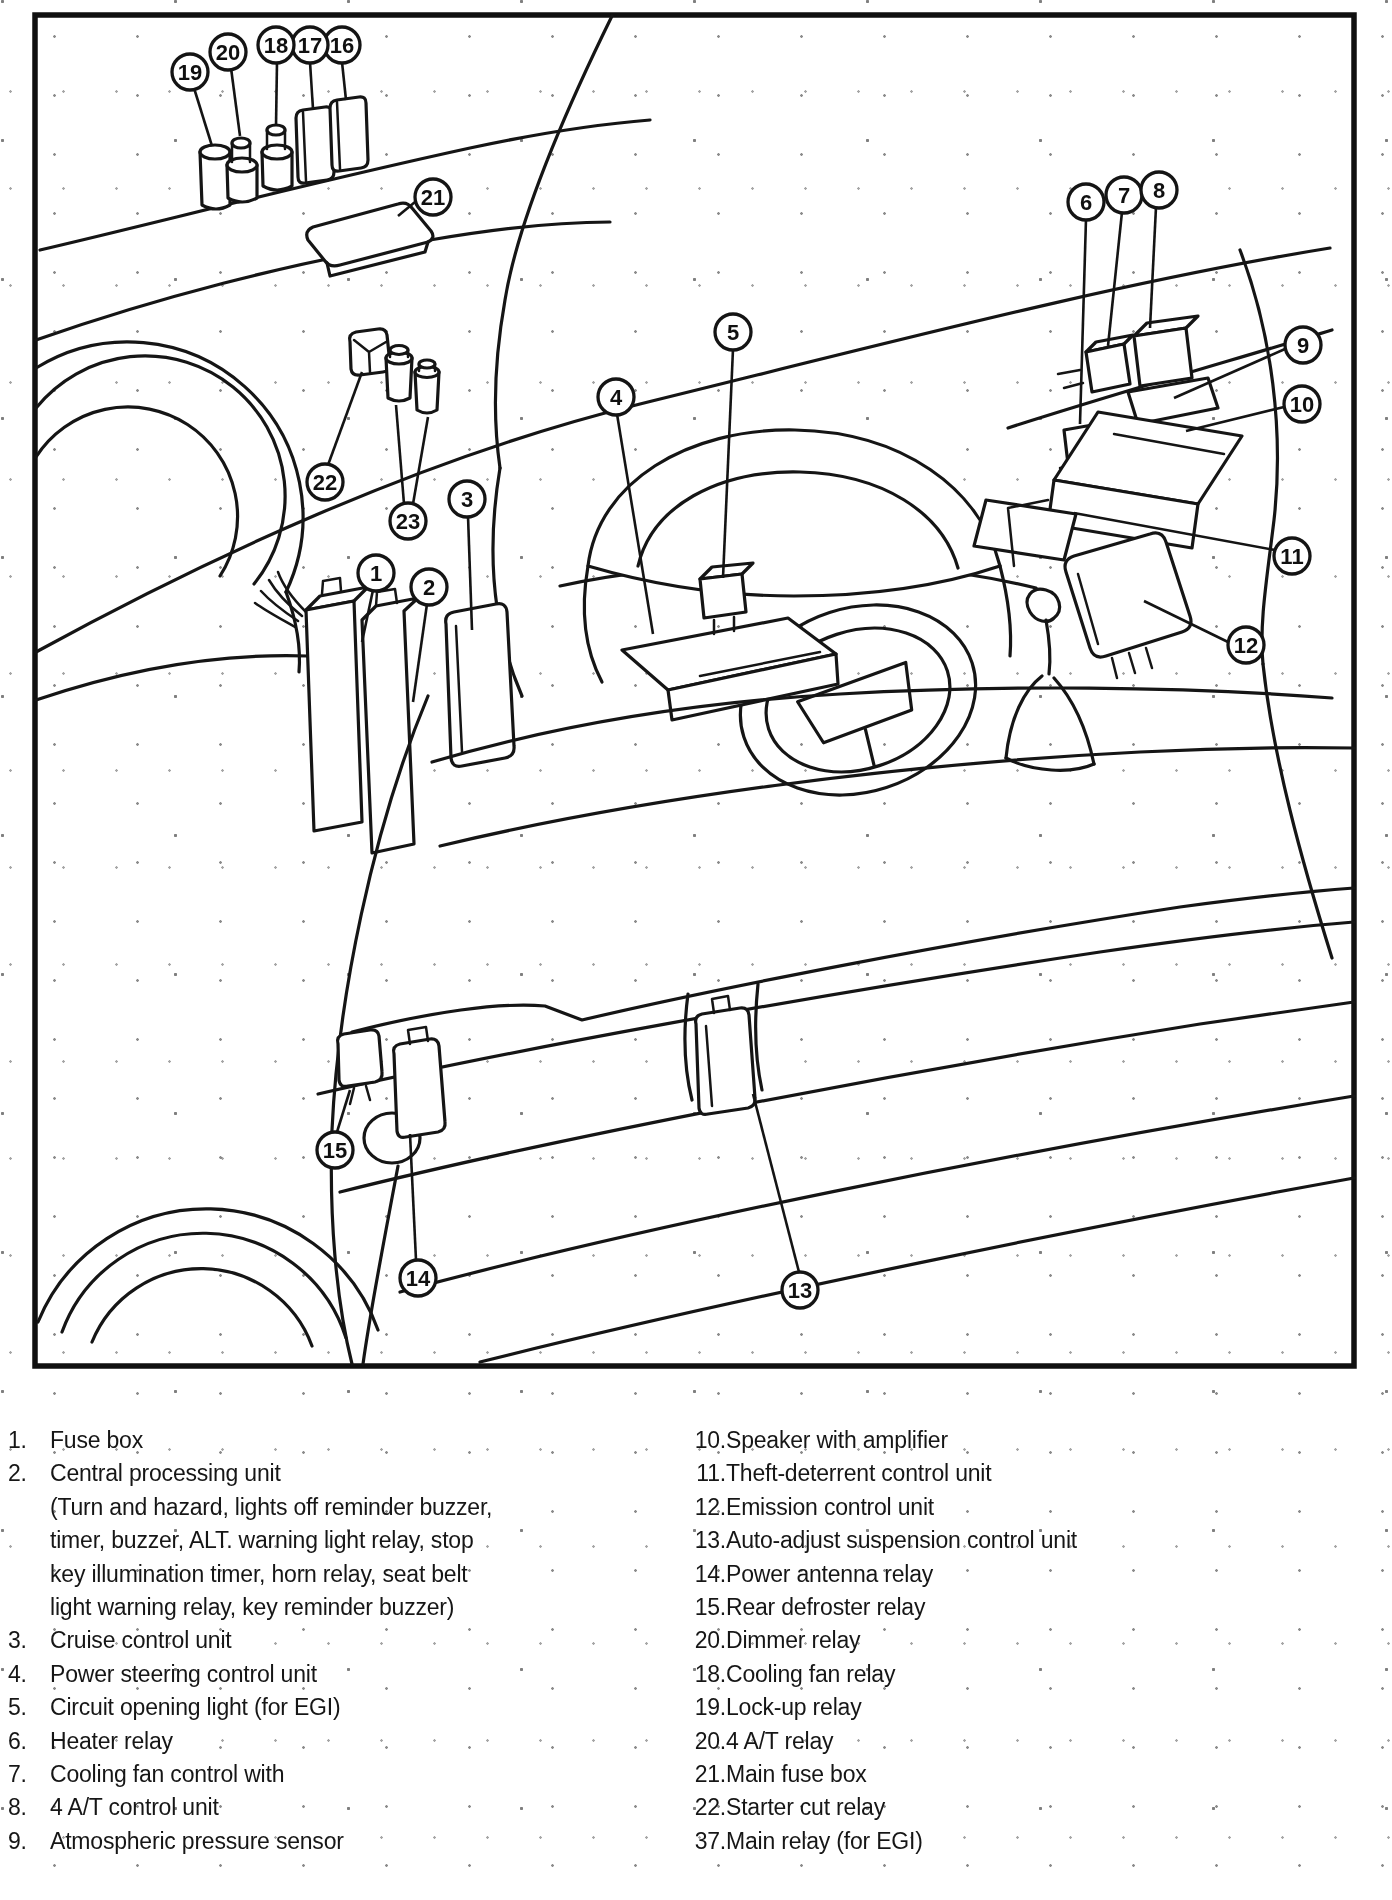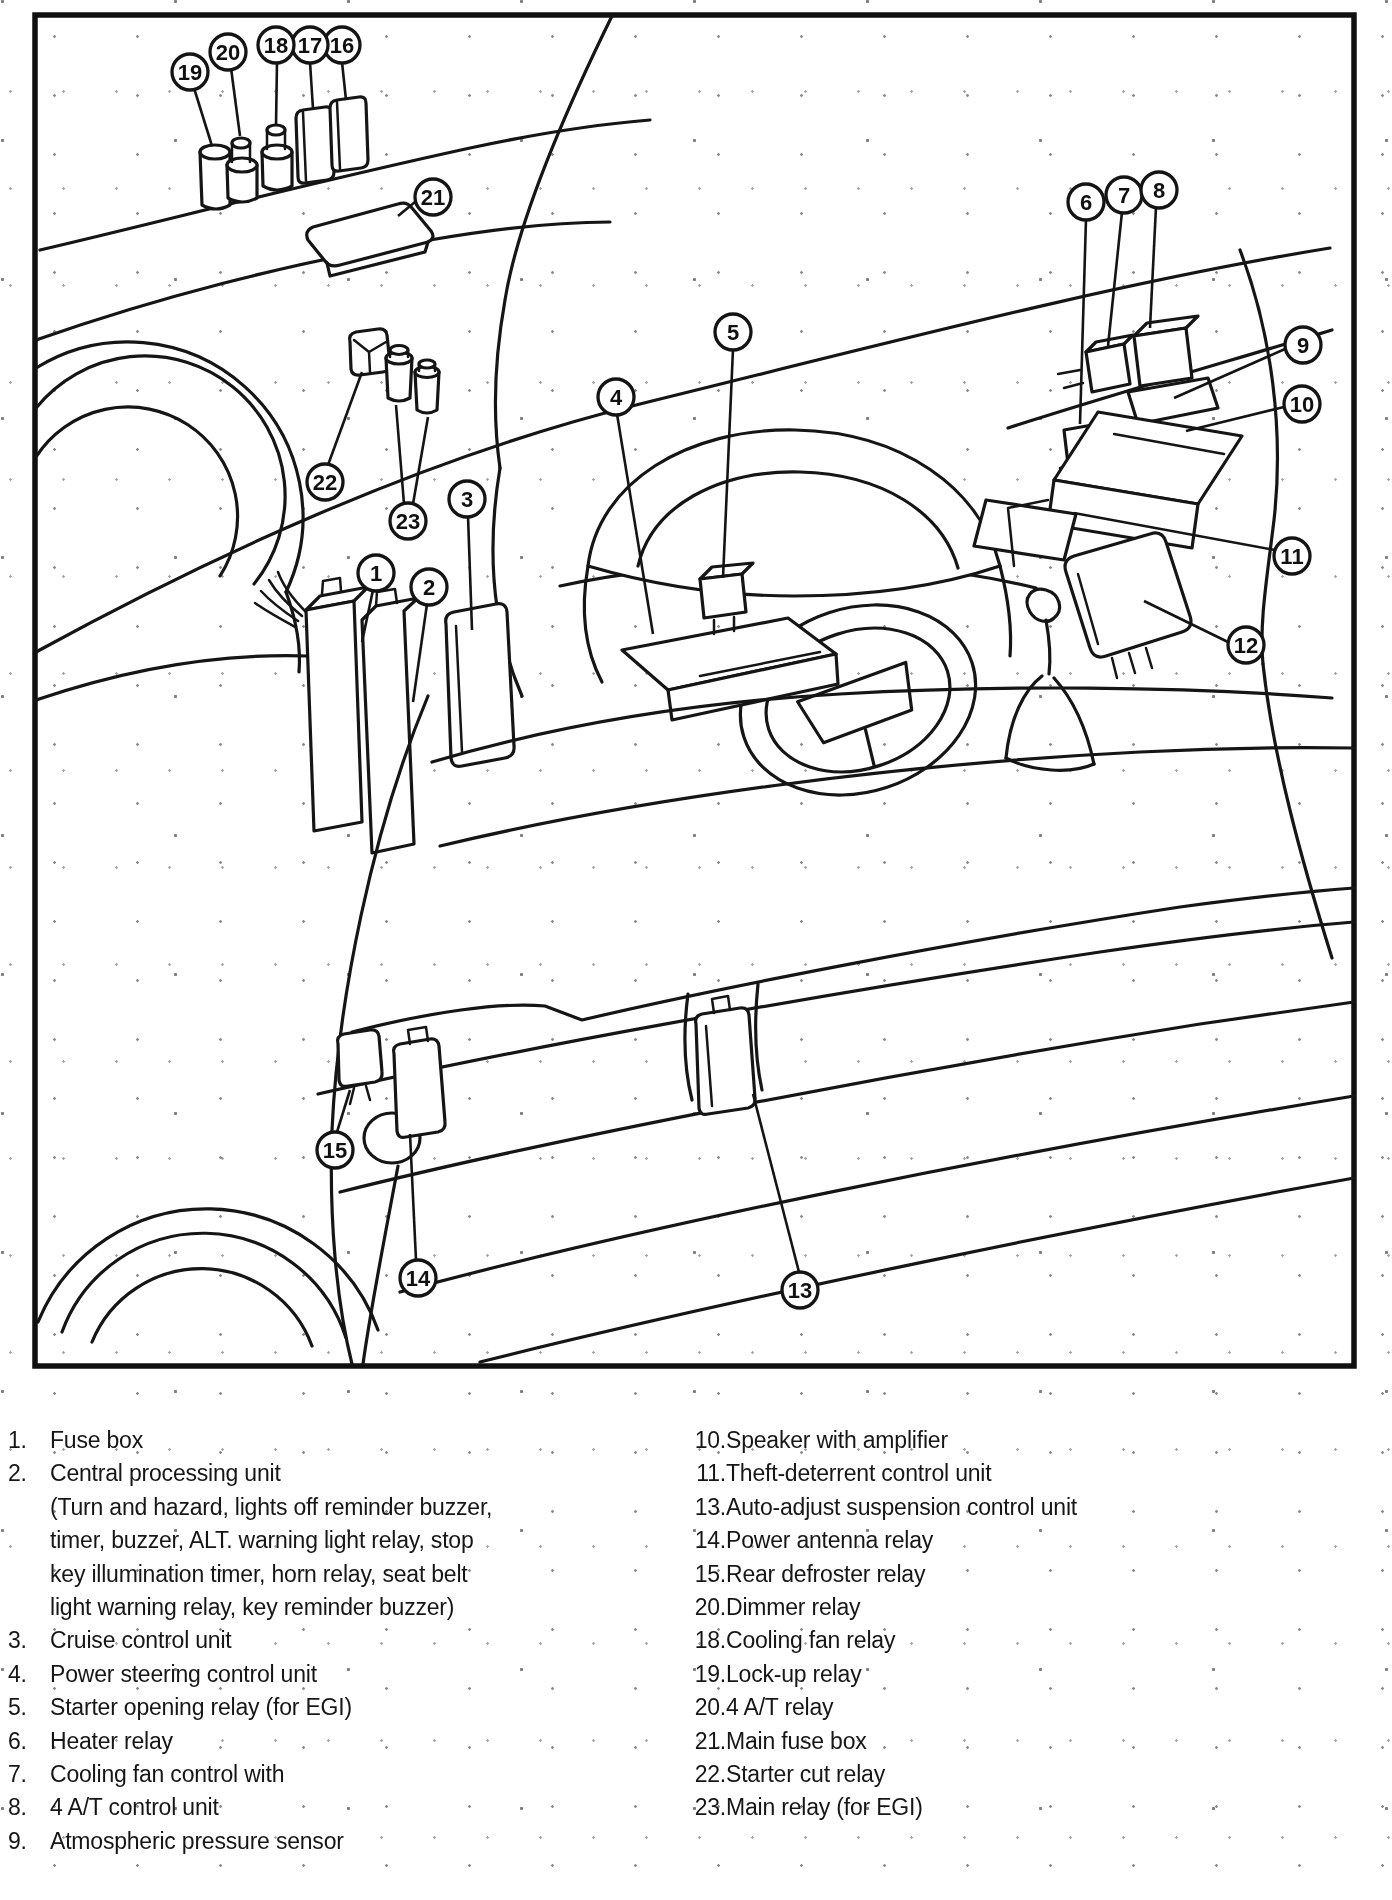--- a/index.html
+++ b/index.html
@@ -310,35 +310,36 @@
   <div class="legend">
     <div id="col-left" class="col col-left">
         <div class="lrow"><span class="lnum">1.</span><span class="ltext">Fuse box</span></div>
         <div class="lrow"><span class="lnum">2.</span><span class="ltext">Central processing unit</span></div>
         <div class="lrow"><span class="lnum"></span><span class="ltext">(Turn and hazard, lights off reminder buzzer,</span></div>
         <div class="lrow"><span class="lnum"></span><span class="ltext">timer, buzzer, ALT. warning light relay, stop</span></div>
         <div class="lrow"><span class="lnum"></span><span class="ltext">key illumination timer, horn relay, seat belt</span></div>
         <div class="lrow"><span class="lnum"></span><span class="ltext">light warning relay, key reminder buzzer)</span></div>
         <div class="lrow"><span class="lnum">3.</span><span class="ltext">Cruise control unit</span></div>
         <div class="lrow"><span class="lnum">4.</span><span class="ltext">Power steering control unit</span></div>
-        <div class="lrow"><span class="lnum">5.</span><span class="ltext">Starter opening relay (for EGI)</span></div>
+        <div class="lrow"><span class="lnum">5.</span><span class="ltext">Circuit opening light (for EGI)</span></div>
         <div class="lrow"><span class="lnum">6.</span><span class="ltext">Heater relay</span></div>
         <div class="lrow"><span class="lnum">7.</span><span class="ltext">Cooling fan control with</span></div>
         <div class="lrow"><span class="lnum">8.</span><span class="ltext">4 A/T control unit</span></div>
         <div class="lrow"><span class="lnum">9.</span><span class="ltext">Atmospheric pressure sensor</span></div>
       </div>
     <div id="col-right" class="col col-right">
         <div class="lrow"><span class="lnum">10.</span><span class="ltext">Speaker with amplifier</span></div>
         <div class="lrow"><span class="lnum">11.</span><span class="ltext">Theft-deterrent control unit</span></div>
+        <div class="lrow"><span class="lnum">12.</span><span class="ltext">Emission control unit</span></div>
         <div class="lrow"><span class="lnum">13.</span><span class="ltext">Auto-adjust suspension control unit</span></div>
         <div class="lrow"><span class="lnum">14.</span><span class="ltext">Power antenna relay</span></div>
         <div class="lrow"><span class="lnum">15.</span><span class="ltext">Rear defroster relay</span></div>
         <div class="lrow"><span class="lnum">20.</span><span class="ltext">Dimmer relay</span></div>
         <div class="lrow"><span class="lnum">18.</span><span class="ltext">Cooling fan relay</span></div>
         <div class="lrow"><span class="lnum">19.</span><span class="ltext">Lock-up relay</span></div>
         <div class="lrow"><span class="lnum">20.</span><span class="ltext">4 A/T relay</span></div>
         <div class="lrow"><span class="lnum">21.</span><span class="ltext">Main fuse box</span></div>
         <div class="lrow"><span class="lnum">22.</span><span class="ltext">Starter cut relay</span></div>
-        <div class="lrow"><span class="lnum">23.</span><span class="ltext">Main relay (for EGI)</span></div>
+        <div class="lrow"><span class="lnum">37.</span><span class="ltext">Main relay (for EGI)</span></div>
       </div>
   </div>
 
 </div>
 
 </body></html>

